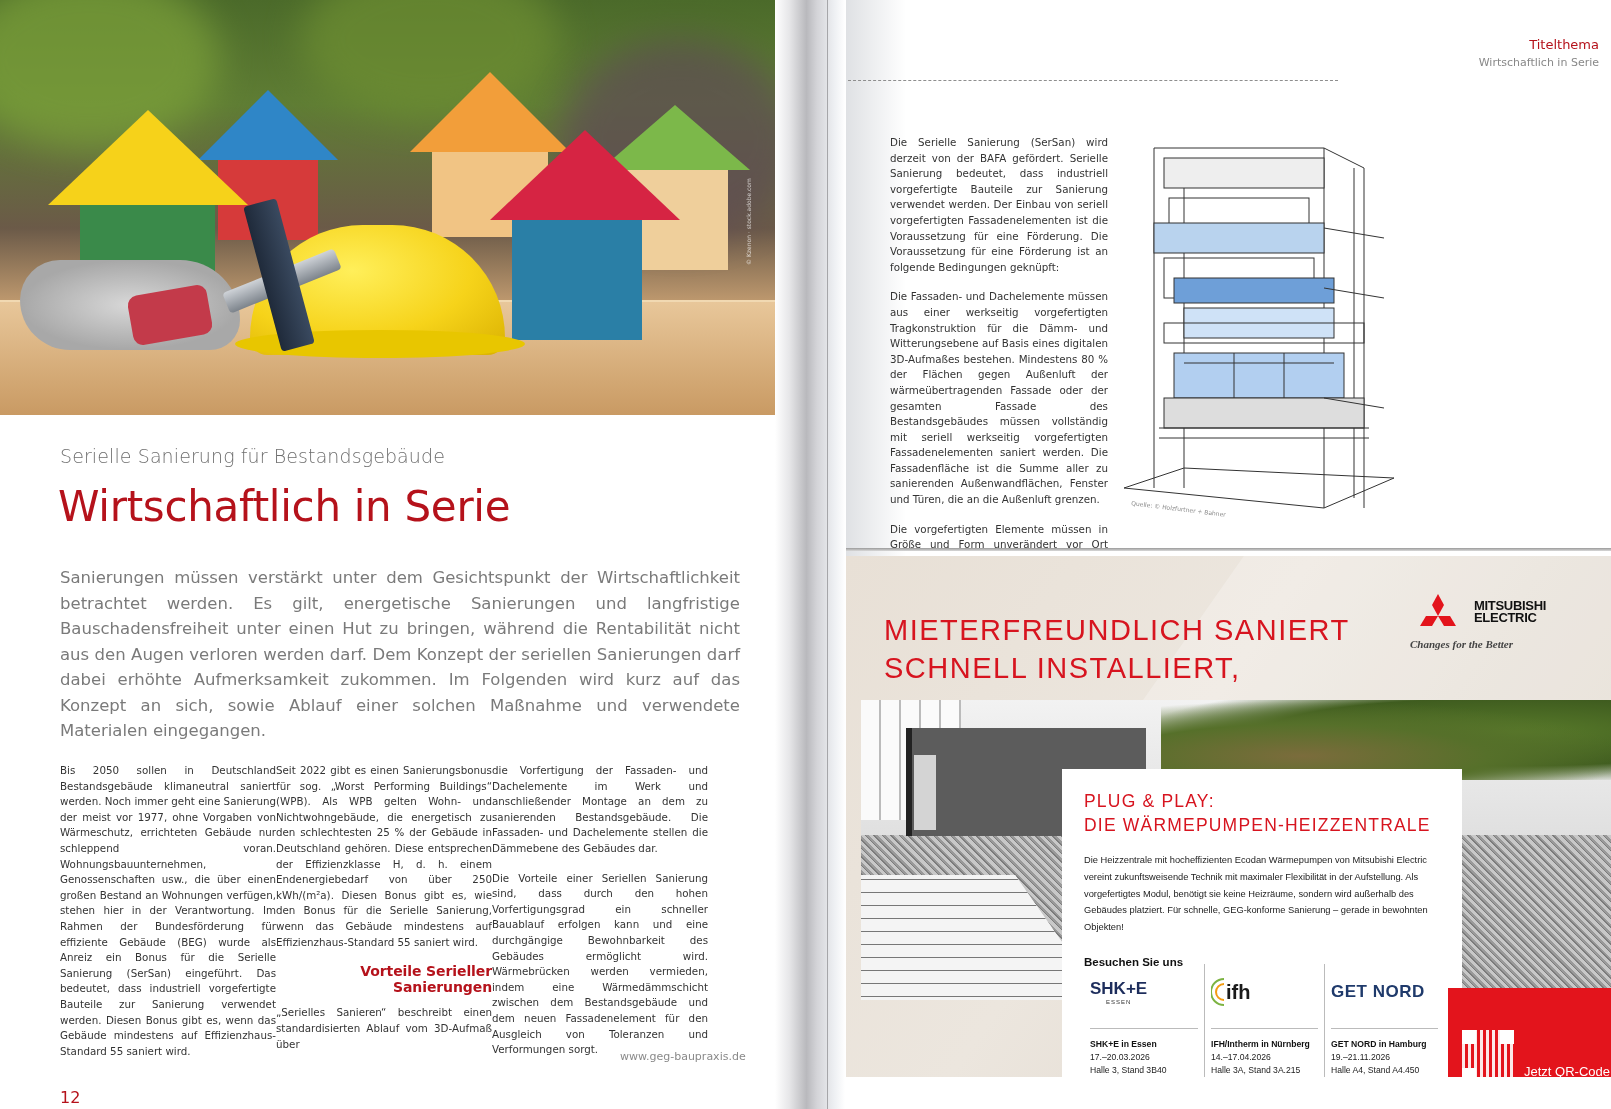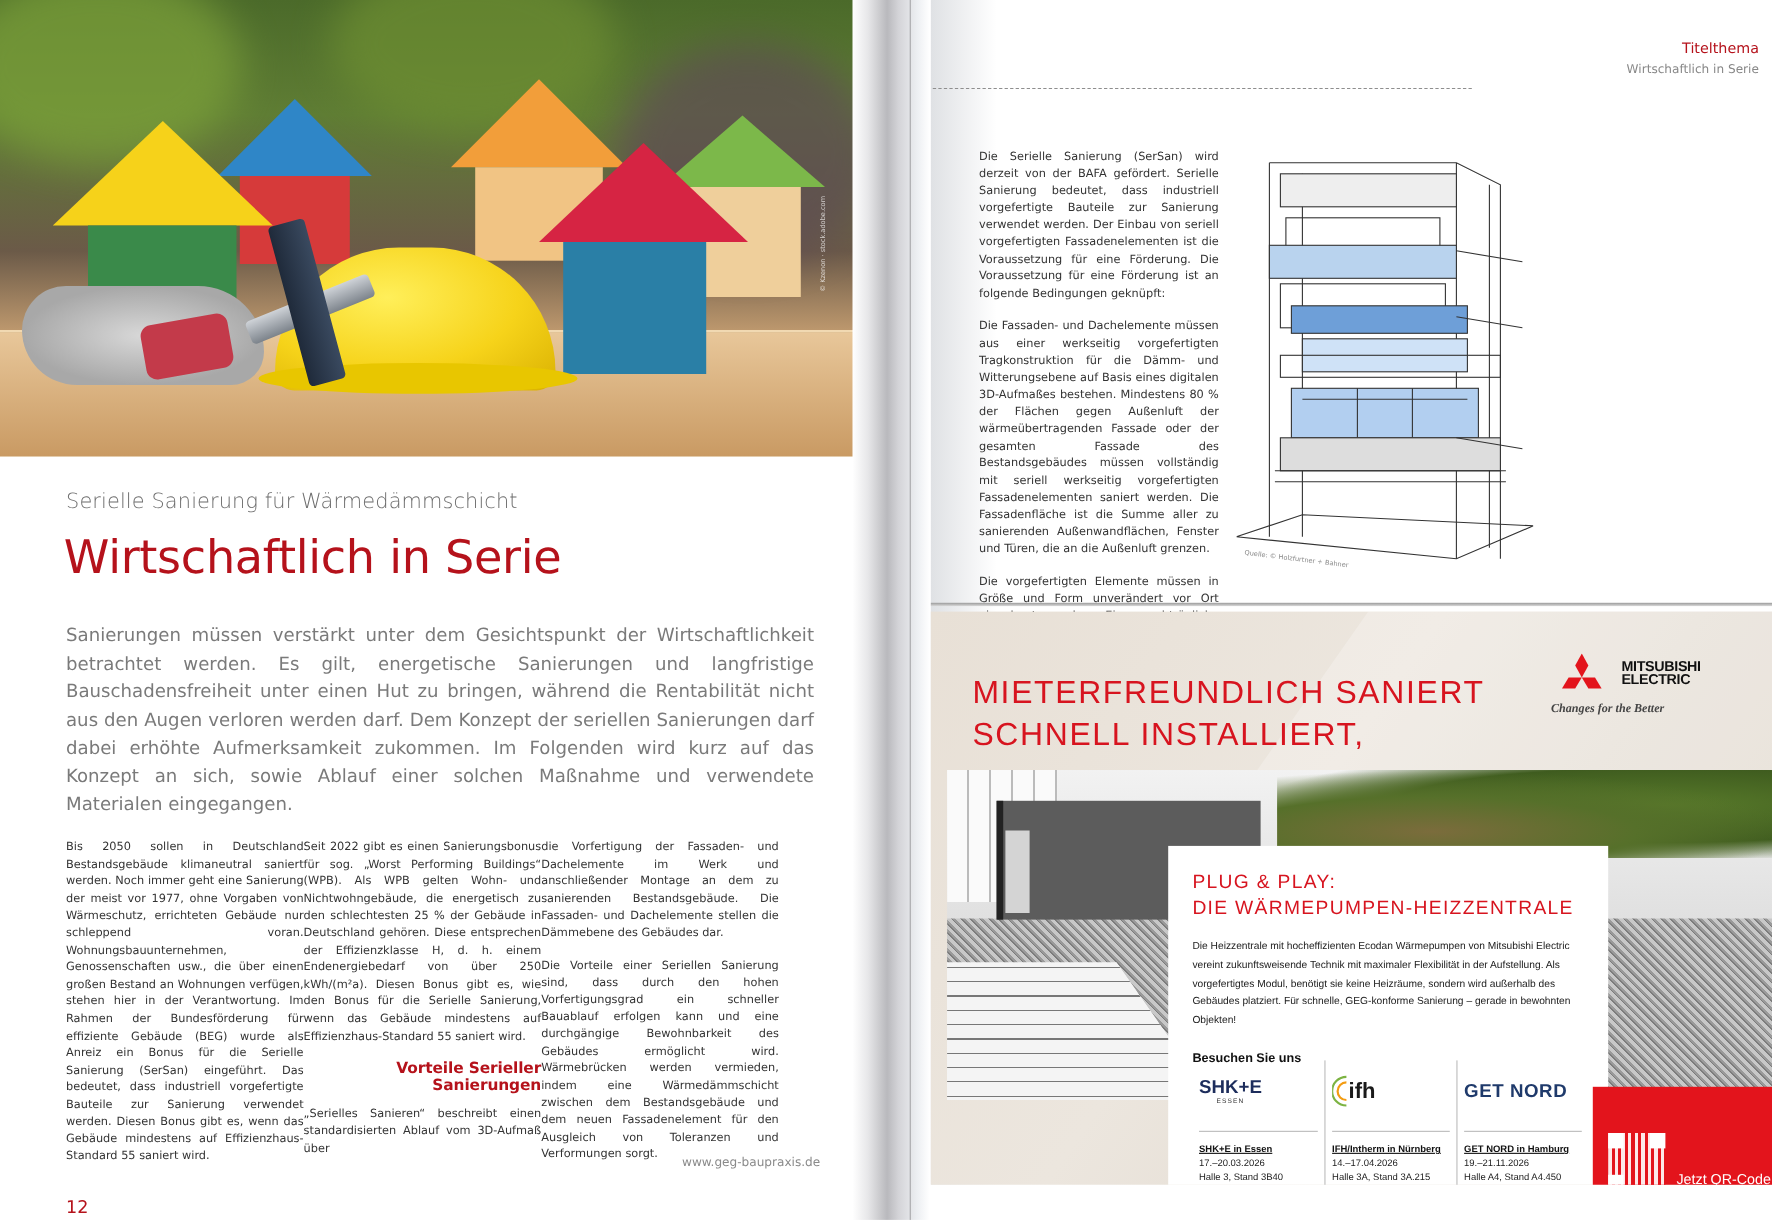--- a/index.html
+++ b/index.html
@@ -77,21 +77,21 @@
 
   .ad-card { position: absolute; left: 216px; top: 213px; width: 400px; height: 340px; background: #fff; z-index: 3; padding: 20px 22px; }
   .ad-card .t { font-family: "Liberation Sans", sans-serif; font-size: 17.5px; line-height: 24px; color: #d7141f; letter-spacing: 1.2px; }
   .ad-card .body { margin-top: 15px; font-family: "Liberation Sans", sans-serif; font-size: 9.3px; line-height: 16.8px; color: #222; }
   .ad-card .visit { margin-top: 20px; font-family: "Liberation Sans", sans-serif; font-weight: 700; font-size: 11.5px; color: #111; }
   .fairs { position: absolute; left: 22px; top: 195px; width: 360px; height: 130px; display: flex; }
   .fair { width: 120px; position: relative; padding: 0 6px; }
   .fair + .fair { border-left: 1px solid #bbb; }
   .fair .logo { height: 56px; display: flex; align-items: center; justify-content: flex-start; }
   .fair .rule { margin: 8px 0 8px; border-top: 1px solid #bbb; }
-  .fair .name { font-family: "Liberation Sans", sans-serif; font-weight: 700; font-size: 8.6px; color: #111; white-space: nowrap; text-decoration: underline; }
+  .fair .name { font-family: "Liberation Sans", sans-serif; font-weight: 700; font-size: 8.6px; color: #111; white-space: nowrap; }
   .fair .date, .fair .hall { font-family: "Liberation Sans", sans-serif; font-size: 8.6px; line-height: 13px; color: #222; }
   .fair .name { line-height: 14px; }
   .logo-shk { font-family: "Liberation Sans", sans-serif; font-weight: 700; font-size: 17px; color: #1d2d5c; position: relative; text-align: center; }
   .logo-shk small { display: block; font-size: 6px; font-weight: 400; color: #333; letter-spacing: 1px; }
   .logo-ifh { font-family: "Liberation Sans", sans-serif; font-weight: 700; font-size: 20px; color: #1a1a1a; position: relative; }
   .logo-get { font-family: "Liberation Sans", sans-serif; font-weight: 700; font-size: 17px; color: #1f3a6b; letter-spacing: .5px; }
 
   .qr-panel { position: absolute; left: 602px; top: 432px; width: 181px; height: 121px; background: #e3141c; z-index: 4; }
   .qr { position: absolute; left: 14px; top: 42px; width: 52px; height: 52px; background:
       linear-gradient(#fff,#fff) 0 0/14px 14px no-repeat,
@@ -135,21 +135,21 @@
 
     <div class="glove"></div>
     <div class="glove-cuff"></div>
     <div class="helmet"></div>
     <div class="helmet-brim"></div>
     <div class="hammer-handle"></div>
     <div class="hammer-head"></div>
     <div class="photo-credit">© Kzenon · stock.adobe.com</div>
   </div>
 
-  <div class="kicker">Serielle Sanierung für Wärmedämmschicht</div>
+  <div class="kicker">Serielle Sanierung für Bestandsgebäude</div>
   <h1 class="headline">Wirtschaftlich in Serie</h1>
   <p class="lead">Sanierungen müssen verstärkt unter dem Gesichtspunkt der Wirtschaftlichkeit betrachtet werden. Es gilt, energetische Sanierungen und langfristige Bauschadensfreiheit unter einen Hut zu bringen, während die Rentabilität nicht aus den Augen verloren werden darf. Dem Konzept der seriellen Sanierungen darf dabei erhöhte Aufmerksamkeit zukommen. Im Folgenden wird kurz auf das Konzept an sich, sowie Ablauf einer solchen Maßnahme und verwendete Materialen eingegangen.</p>
 
   <div class="cols">
     <div class="col">
       <p>Bis 2050 sollen in Deutschland Bestandsgebäude klimaneutral saniert werden. Noch immer geht eine Sanierung der meist vor 1977, ohne Vorgaben von Wärmeschutz, errichteten Gebäude nur schleppend voran. Wohnungsbauunternehmen, Genossenschaften usw., die über einen großen Bestand an Wohnungen verfügen, stehen hier in der Verantwortung. Im Rahmen der Bundesförderung für effiziente Gebäude (BEG) wurde als Anreiz ein Bonus für die Serielle Sanierung (SerSan) eingeführt. Das bedeutet, dass industriell vorgefertigte Bauteile zur Sanierung verwendet werden. Diesen Bonus gibt es, wenn das Gebäude mindestens auf Effizienzhaus-Standard 55 saniert wird.</p>
     </div>
     <div class="col">
       <p>Seit 2022 gibt es einen Sanierungsbonus für sog. „Worst Performing Buildings“ (WPB). Als WPB gelten Wohn- und Nichtwohngebäude, die energetisch zu den schlechtesten 25 % der Gebäude in Deutschland gehören. Diese entsprechen der Effizienzklasse H, d. h. einem Endenergiebedarf von über 250 kWh/(m²a). Diesen Bonus gibt es, wie den Bonus für die Serielle Sanierung, wenn das Gebäude mindestens auf Effizienzhaus-Standard 55 saniert wird.</p>
       <div class="subhead">Vorteile Serieller Sanierungen</div>

